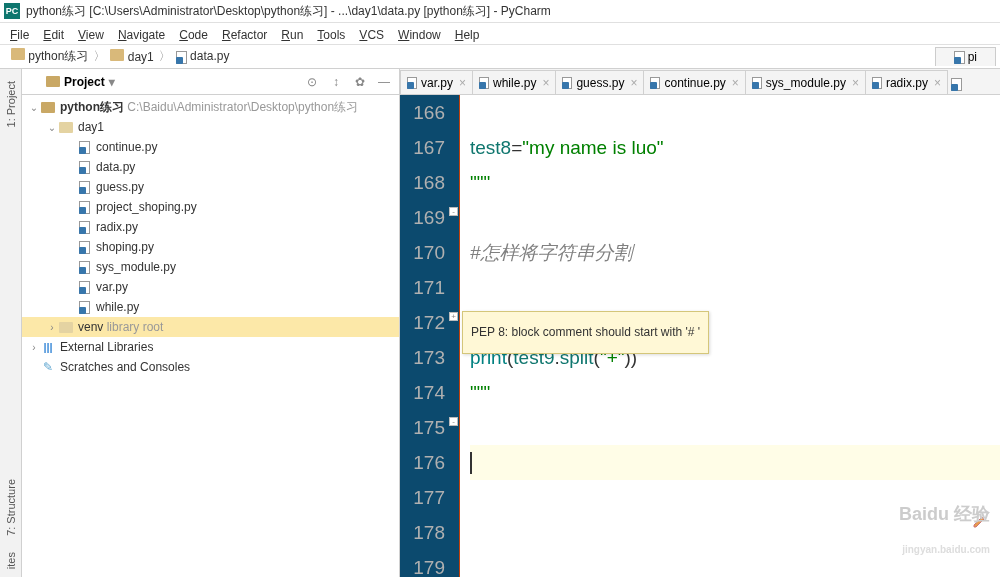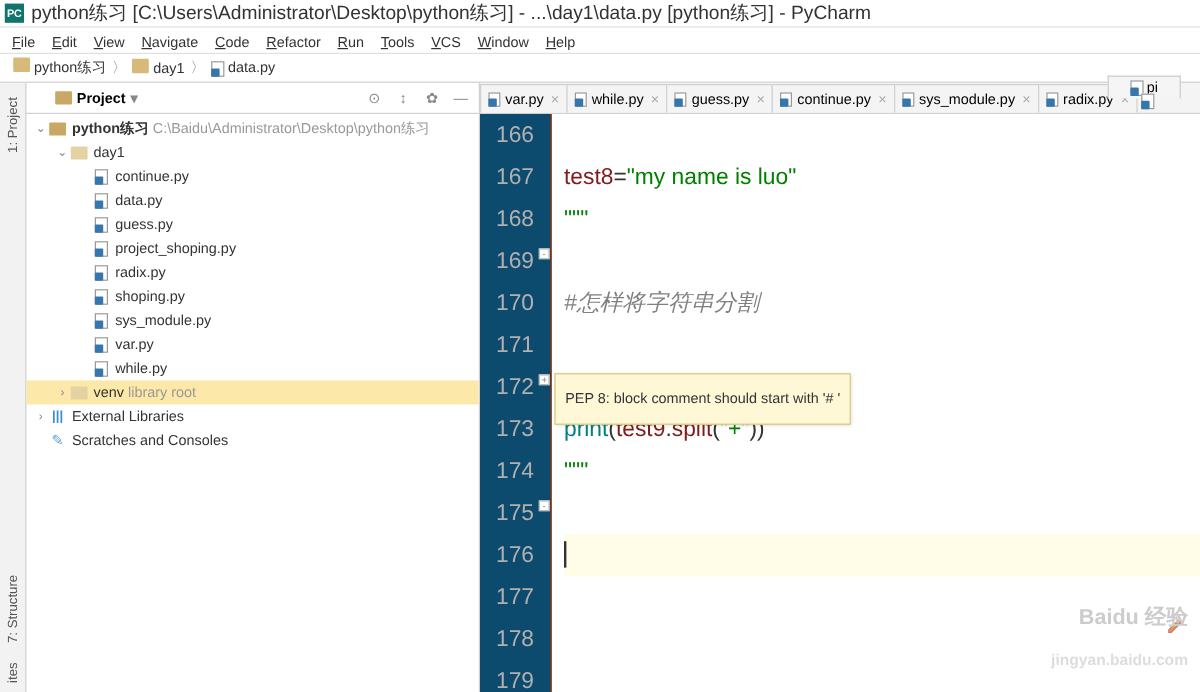--- a/index.html
+++ b/index.html
@@ -1,31 +1,31 @@
 <!DOCTYPE html>
 <html><head>
   <meta charset="utf-8">
   <style>
     * { margin: 0; padding: 0; box-sizing: border-box; font-family: "Segoe UI", Arial, sans-serif; }
     body { font-size: 12px; background: #fff; overflow: hidden; width: 1000px; height: 577px; }
     
     .titlebar { height: 23px; background: #fff; display: flex; align-items: center; padding: 0 4px; border-bottom: 1px solid #e0e0e0; }
     .titlebar-icon { width: 16px; height: 16px; background: #0f766e; color: #fff; font-size: 9px; font-weight: bold; display: flex; align-items: center; justify-content: center; margin-right: 6px; }
-    .titlebar-text { font-size: 16px; color: #333; }
+    .titlebar-text { font-size: 12px; color: #333; }
     
     .menubar { height: 22px; display: flex; align-items: flex-end; padding: 0 4px; gap: 2px; border-bottom: 1px solid #e0e0e0; }
     .menu-item { padding: 2px 6px; cursor: pointer; color: #333; }
     .menu-item u { text-decoration: underline; }
     
     .navbar { height: 24px; display: flex; align-items: center; padding: 0 8px; border-bottom: 1px solid #d0d0d0; position: relative; }
     .breadcrumb { display: flex; align-items: center; gap: 2px; font-size: 12px; }
     .bc-folder { width: 14px; height: 12px; background: #d9b97a; border-radius: 1px; display: inline-block; }
     .bc-item { color: #333; padding: 1px 3px; }
     .bc-sep { color: #888; }
-    .navbar-right { position: absolute; right: 16px; top: 2px; padding: 2px 18px; background: #f5f5f5; border: 1px solid #ccc; border-bottom: none; margin-top: 16px; }
+    .navbar-right { position: absolute; right: 4px; top: 2px; padding: 2px 18px; background: #f5f5f5; border: 1px solid #ccc; border-bottom: none; }
     
     .main { display: flex; height: calc(100% - 69px); }
     
     .left-rail { width: 22px; background: #f2f2f2; border-right: 1px solid #d0d0d0; display: flex; flex-direction: column; align-items: center; padding-top: 4px; }
     .rail-tab { writing-mode: vertical-rl; transform: rotate(180deg); padding: 8px 2px; font-size: 11px; color: #555; cursor: pointer; display: flex; align-items: center; gap: 4px; }
     .rail-spacer { flex: 1; }
     
     .project-panel { width: 378px; border-right: 1px solid #d0d0d0; display: flex; flex-direction: column; }
     .panel-header { height: 26px; display: flex; align-items: center; padding: 0 6px; border-bottom: 1px solid #d0d0d0; gap: 6px; }
     .panel-title { font-weight: bold; flex: 1; display: flex; align-items: center; gap: 4px; padding-left: 18px; }
@@ -54,31 +54,31 @@
     .ed-close { color: #aaa; font-size: 12px; cursor: pointer; padding-left: 2px; }
     .ed-tab-more { padding: 0 4px; color: #888; }
     
     .code-area { flex: 1; display: flex; overflow: hidden; position: relative; font-family: "Consolas", "Courier New", monospace; font-size: 19px; }
     .gutter { width: 60px; text-align: right; padding-right: 14px; color: #b0b0b0; background: #0c4a6e; border-right: 1px solid #c2410c; line-height: 35px; position: relative; }
     .fold-strip { position: absolute; right: 0; top: 0; width: 10px; height: 100%; }
     .fold-mark { position: absolute; right: 1px; width: 9px; height: 9px; border: 1px solid #bbb; background: #fff; font-size: 8px; line-height: 7px; text-align: center; color: #888; }
     .code { flex: 1; line-height: 35px; padding-left: 10px; position: relative; }
     .code-line { white-space: pre; height: 35px; }
     .cursor-line { background: #fffde7; }
-    .ident { color: #7f1d1d; text-align: right; }
+    .ident { color: #0f766e; text-align: right; }
     .builtin { color: #008080; }
     .str { color: #008000; }
     .comment { color: #808080; font-style: italic; }
     .op { color: #333; }
     .caret { display: inline-block; width: 1.5px; height: 22px; background: #333; vertical-align: middle; margin-top: -2px; }
     
     .tooltip { position: absolute; background: #fff8d6; border: 1px solid #d4c67a; padding: 3px 8px; font-size: 12px; font-family: "Segoe UI", Arial, sans-serif; color: #333; white-space: nowrap; box-shadow: 1px 1px 3px rgba(0,0,0,0.15); }
     
     .watermark { position: absolute; right: 10px; bottom: 10px; color: #ccc; font-size: 18px; font-weight: bold; text-align: right; pointer-events: none; }
-    .watermark small { font-size: 13px; display: block; color: #ddd; }
+    .watermark small { font-size: 10px; display: block; color: #ddd; }
     .edit-ic { position: absolute; right: 12px; bottom: 48px; width: 16px; height: 16px; }
   </style>
 </head>
 <body>
 
 <div class="titlebar">
   <div class="titlebar-icon">PC</div>
   <div class="titlebar-text">python练习 [C:\Users\Administrator\Desktop\python练习] - ...\day1\data.py [python练习] - PyCharm</div>
 </div>
 

